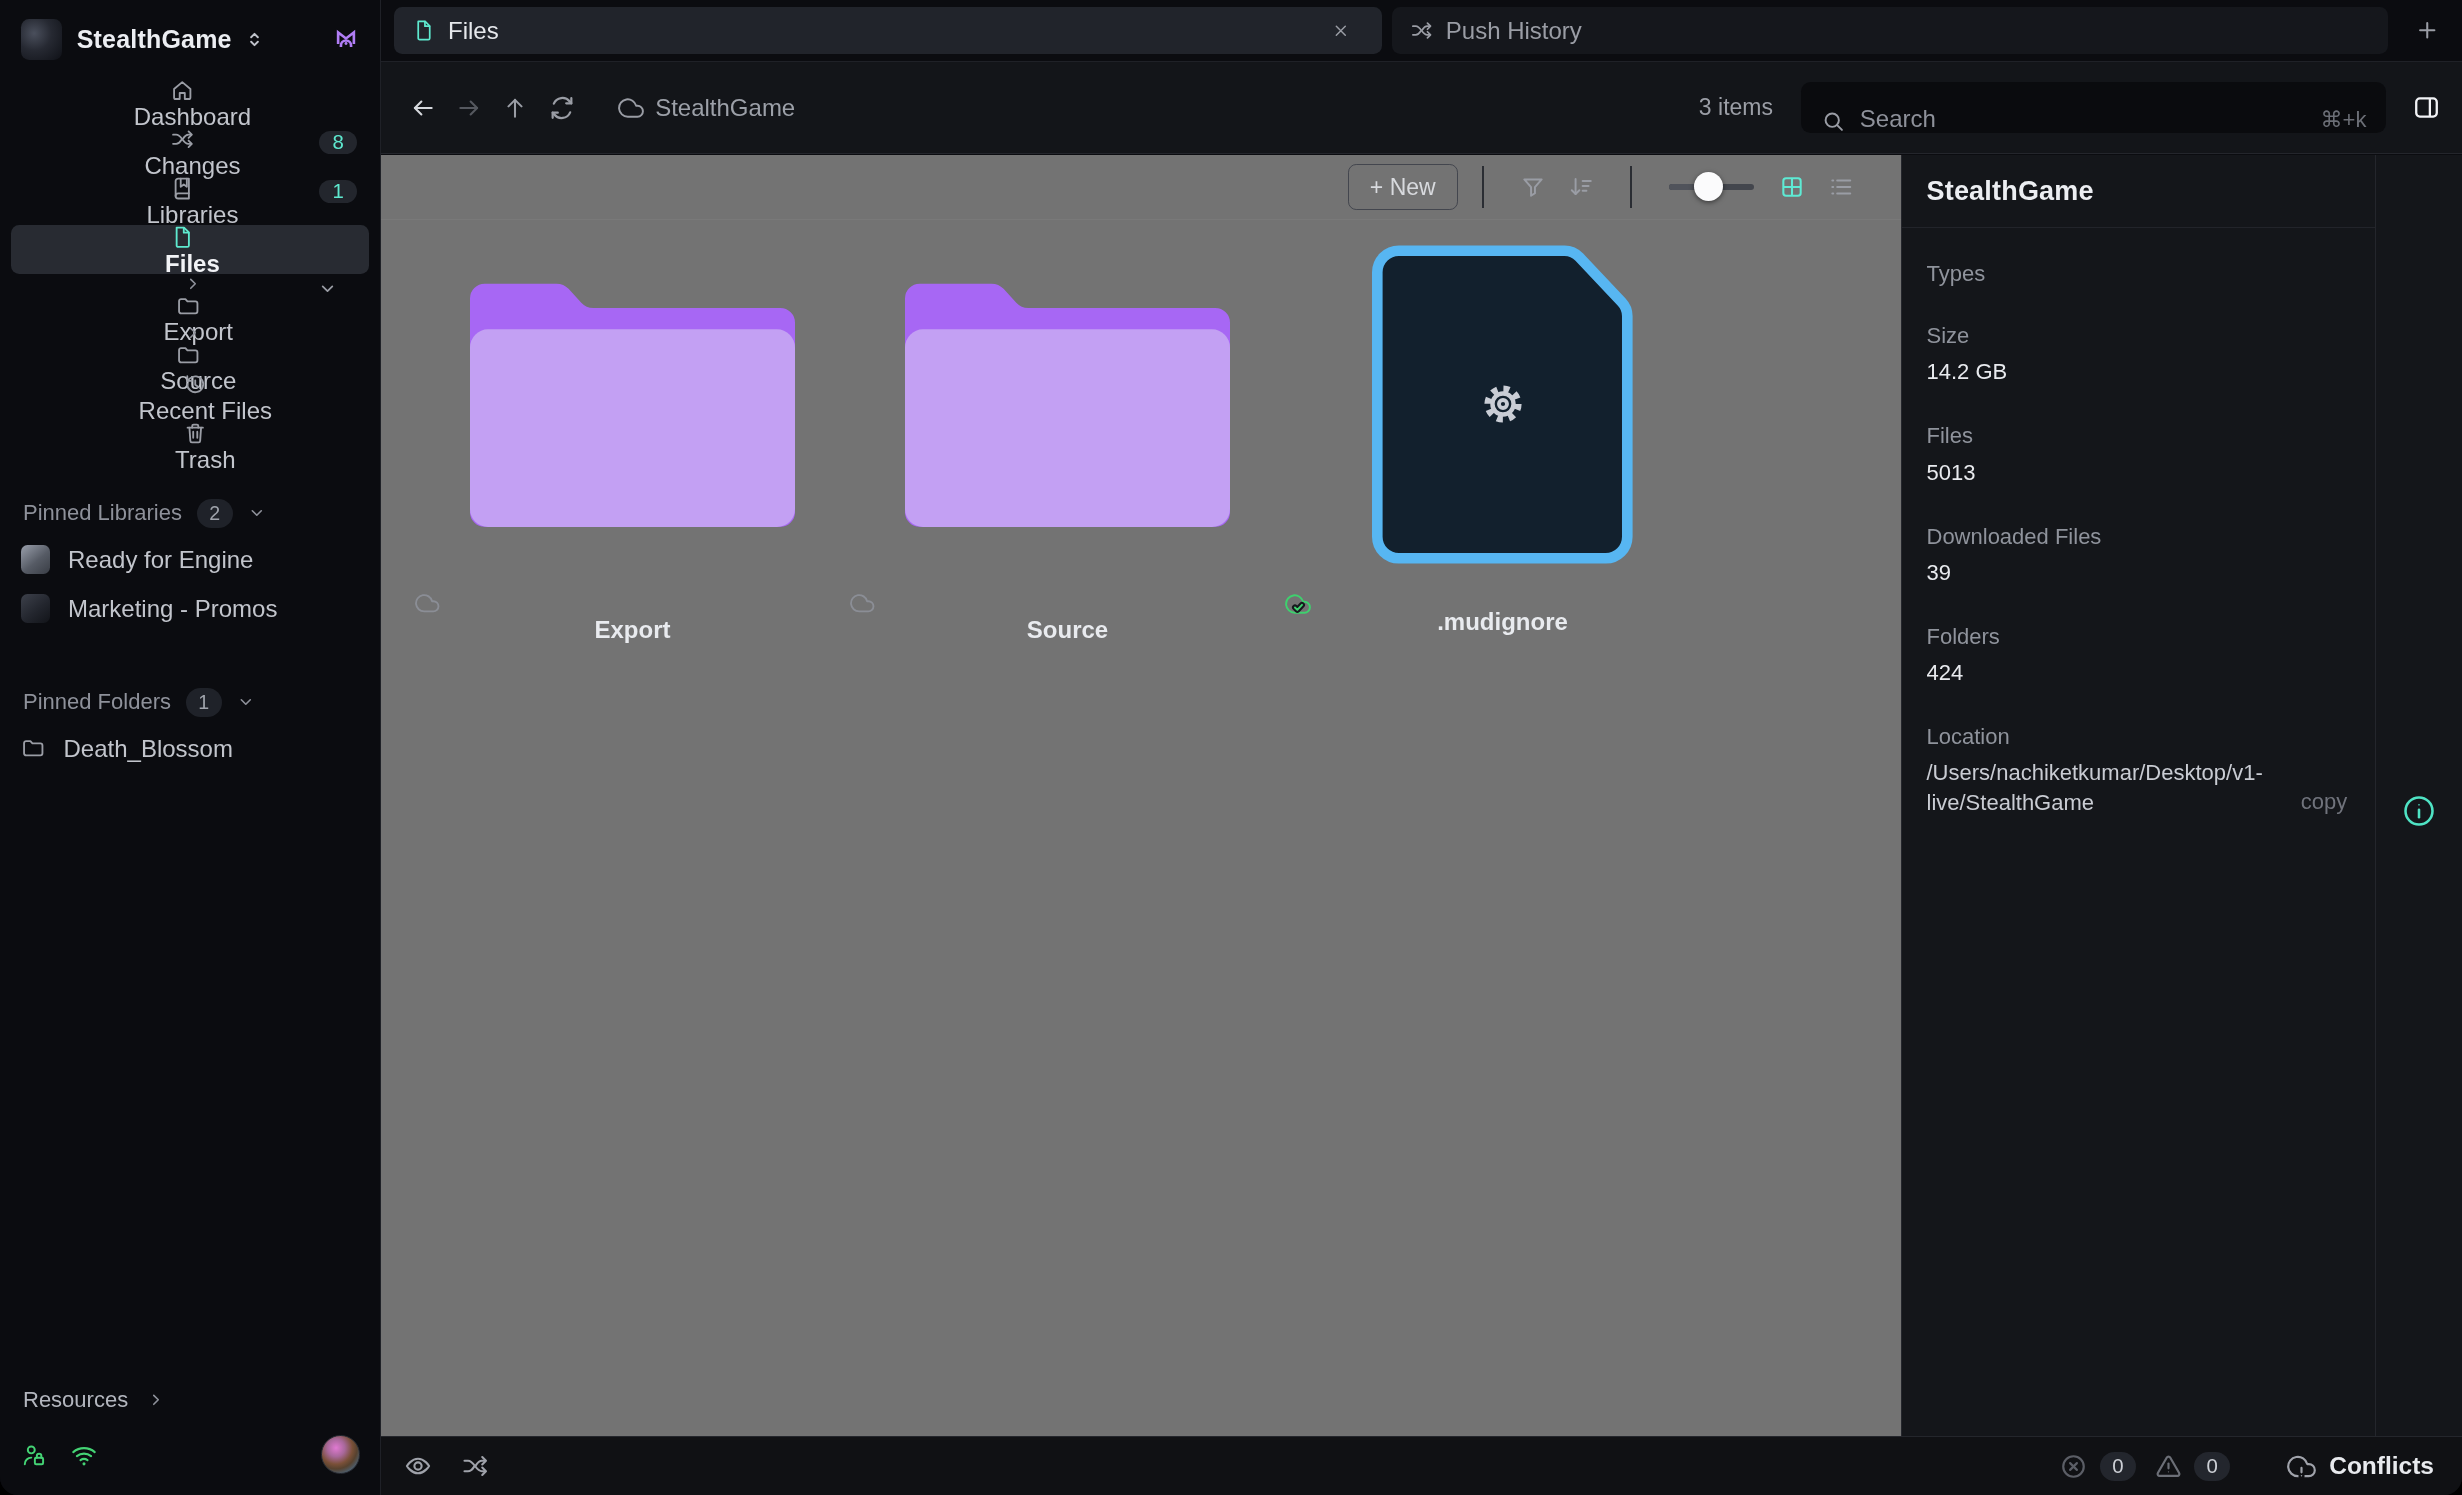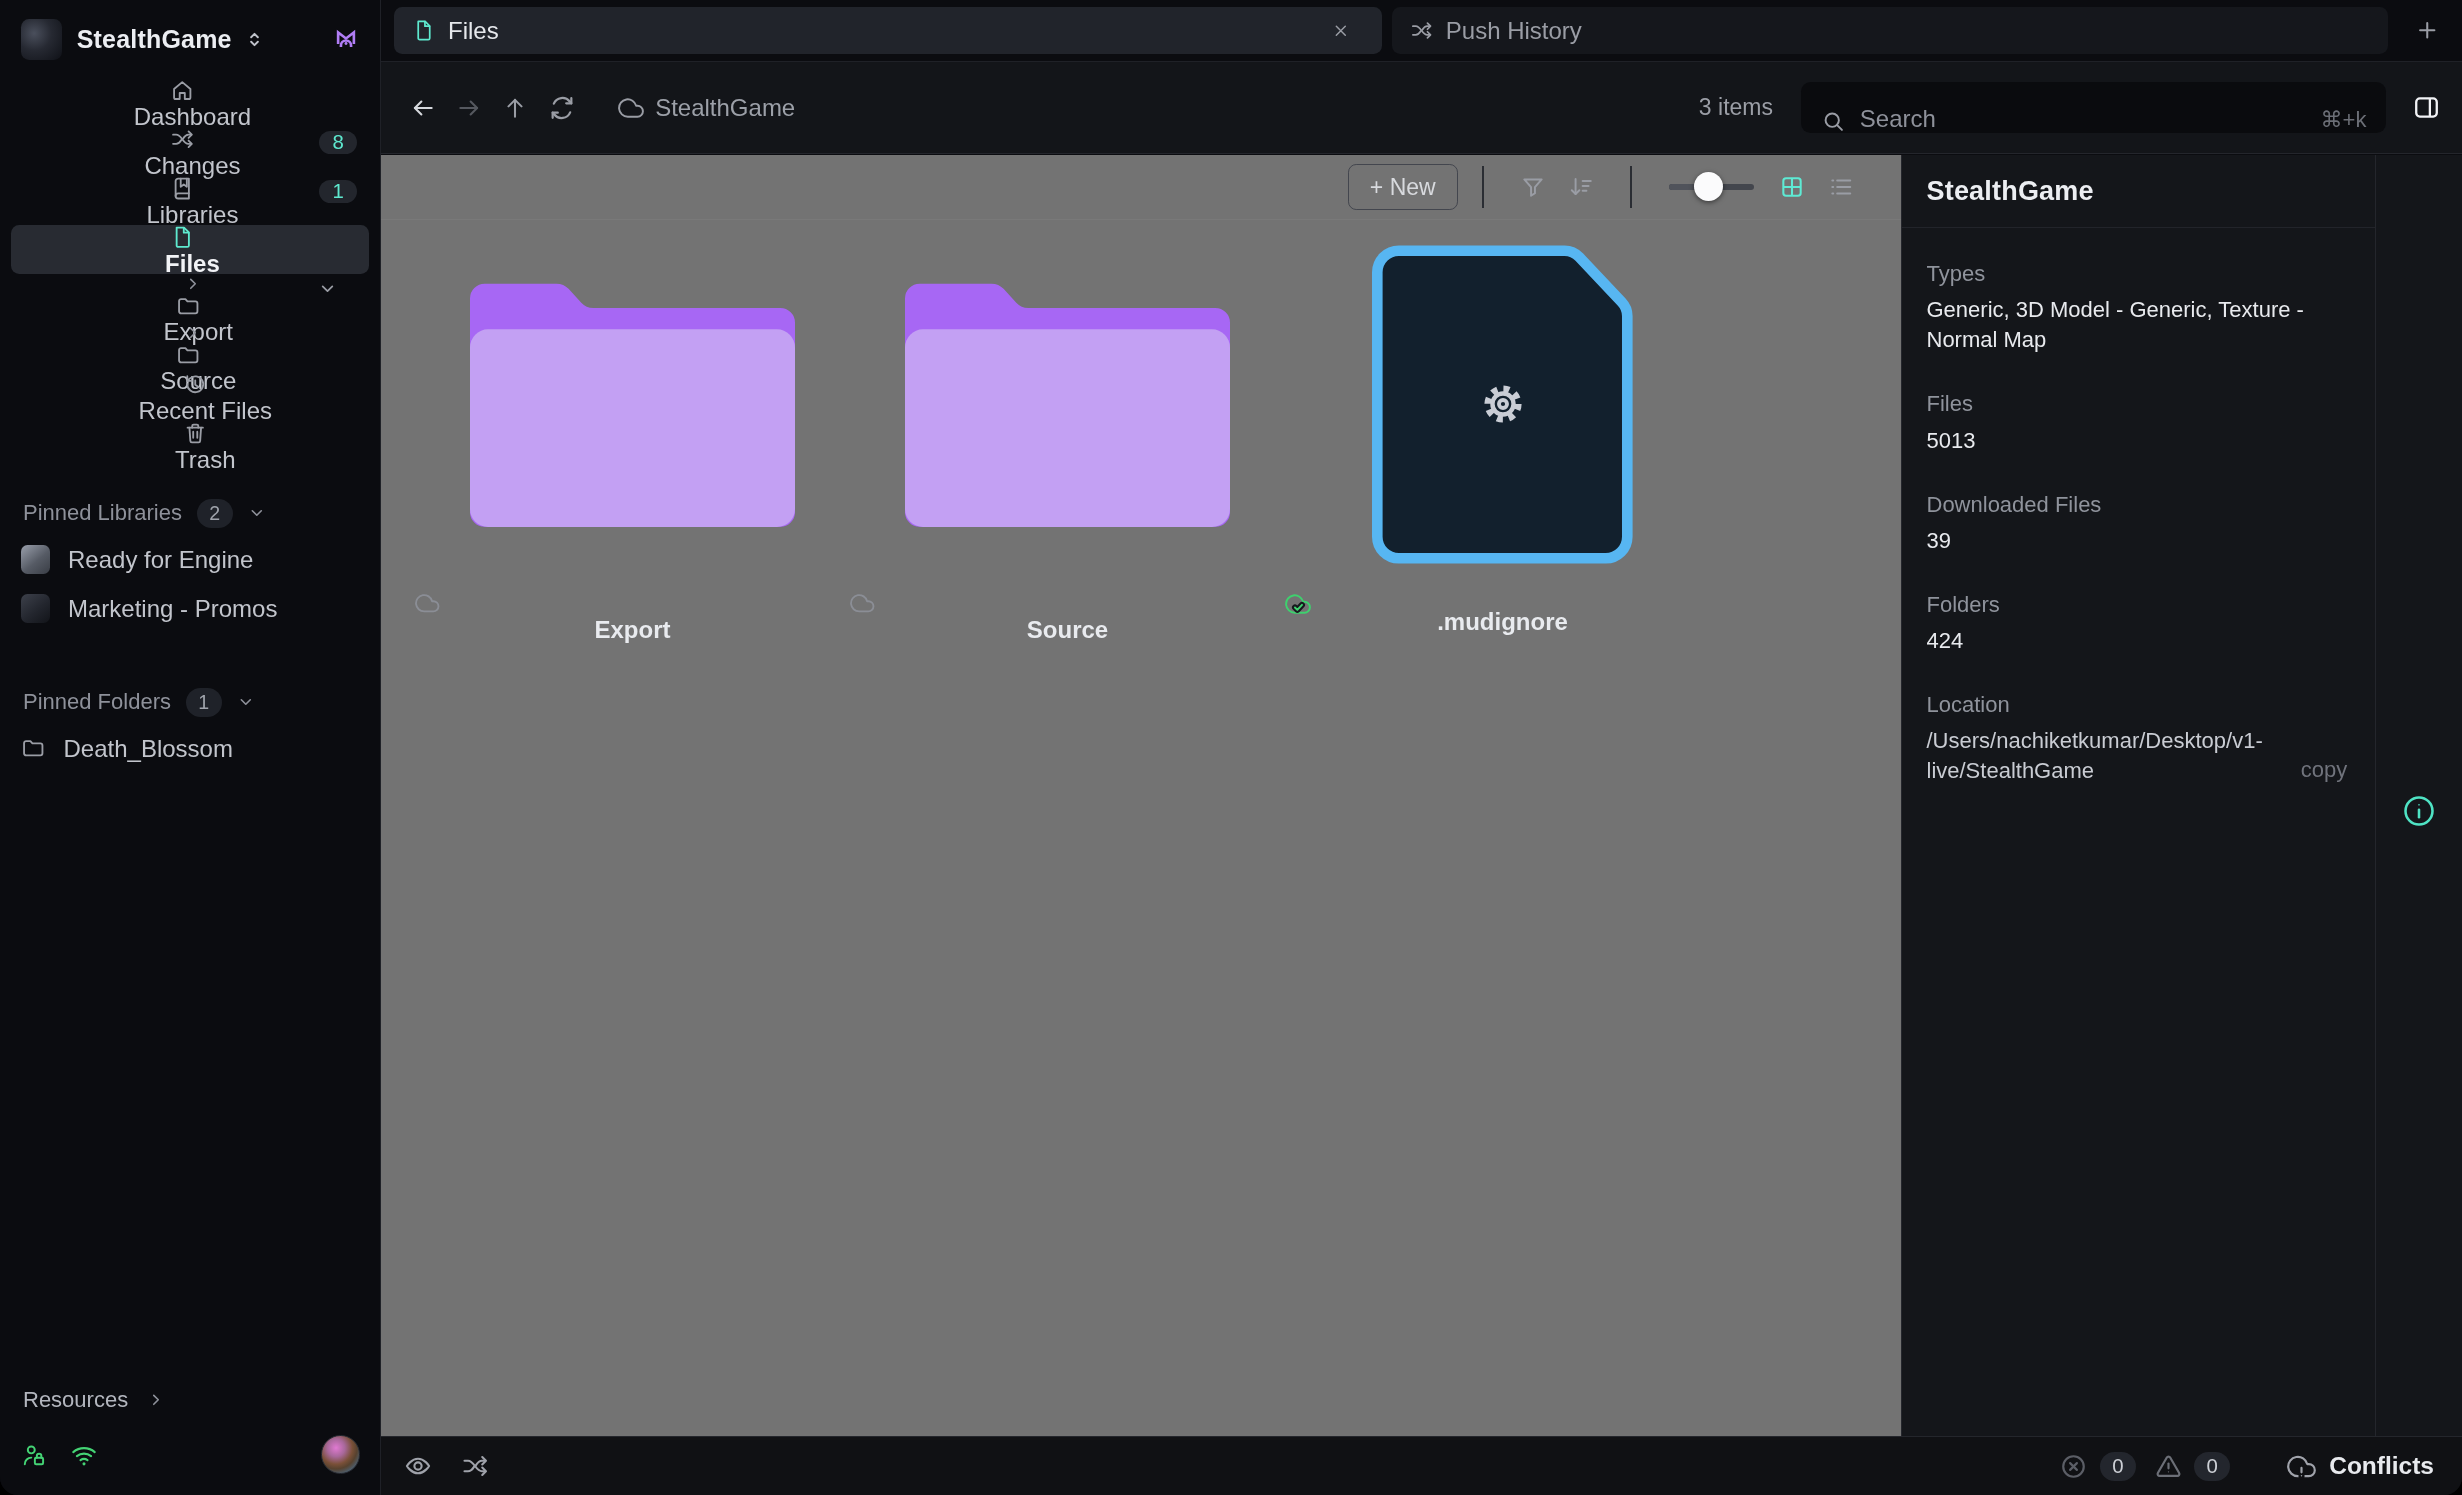--- a/index.html
+++ b/index.html
@@ -495,21 +495,24 @@
             </div>
           </div>
         </div>
       </div>
 
       <div class="details">
         <div class="d-title">StealthGame</div>
         <div class="d-div"></div>
         <div class="field" style="margin-top:33px">
           <div class="f-label">Types</div>
-          <div class="f-value wrap">Generic, 3D Model - Generic, Texture - Normal Map</div>
+        </div>
+        <div class="field">
+          <div class="f-label">Size</div>
+          <div class="f-value">14.2 GB</div>
         </div>
         <div class="field">
           <div class="f-label">Files</div>
           <div class="f-value">5013</div>
         </div>
         <div class="field">
           <div class="f-label">Downloaded Files</div>
           <div class="f-value">39</div>
         </div>
         <div class="field">

